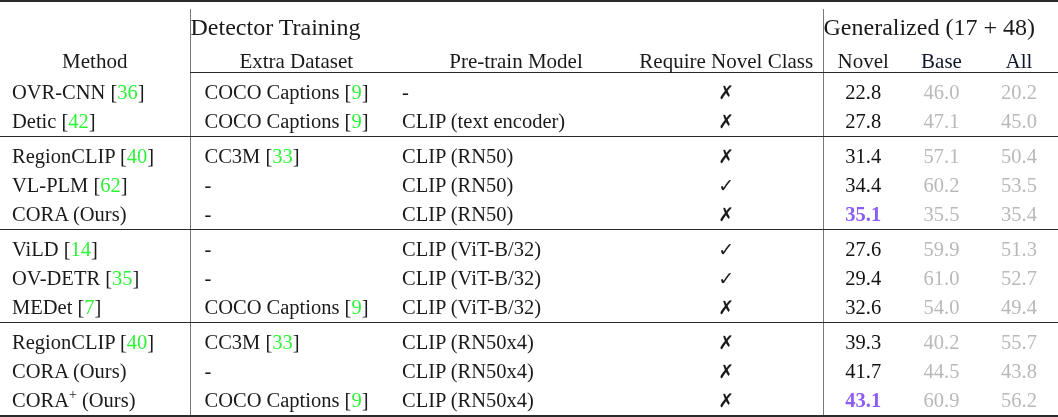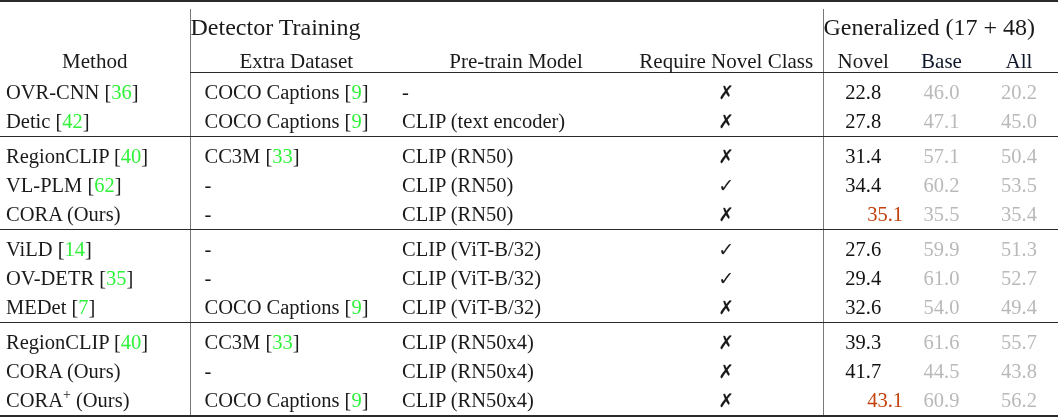--- a/index.html
+++ b/index.html
@@ -59,27 +59,27 @@
   }
   .hdr-center { text-align: center; font-size: 21px; }
   .hdr-grouptitle { text-align: left; font-size: 24px; }
   .hdr-dim { color: #0f172a; text-align: center; font-size: 21px; }
 
   
   .vsep-l { border-left: 1.4px solid #787878; }
 
   
   tr.datarow td { height: 29px; vertical-align: middle; font-size: 20.5px; }
-  tr.datarow td.pad-first { padding-left: 6px; }
+  tr.datarow td.pad-first { padding-left: 12px; }
   td.cell-left   { text-align: left; }
   td.cell-center { text-align: center; }
   td.num { text-align: center; font-size: 20.5px; }
   td.num.novel { color: #121212; }
   td.num.dim   { color: #b9b9b9; }
-  td.num.best  { font-weight: normal; color: #c2410c; text-align: right; }
+  td.num.best  { font-weight: bold; color: #8b5cf6; }
 
   .cite { color: #2ff23a; }
   .sup  { font-size: 0.68em; vertical-align: super; line-height: 0; }
 
   .mark {
     font-family: "DejaVu Sans", sans-serif;
     font-size: 19px;
     font-weight: bold;
   }
 
@@ -204,21 +204,21 @@
           <td class="num novel vsep-l">32.6</td>
           <td class="num dim">54.0</td>
           <td class="num dim">49.4</td>
         </tr>
         <tr class="datarow group-start">
           <td class="cell-left pad-first"><span>RegionCLIP</span> <span>[<span class="cite">40</span>]</span></td>
           <td class="cell-left vsep-l" style="padding-left: 14px;"><span>CC3M</span> <span>[<span class="cite">33</span>]</span></td>
           <td class="cell-left">CLIP (RN50x4)</td>
           <td class="cell-center"><span class="mark">✗</span></td>
           <td class="num novel vsep-l">39.3</td>
-          <td class="num dim">61.6</td>
+          <td class="num dim">40.2</td>
           <td class="num dim">55.7</td>
         </tr>
         <tr class="datarow">
           <td class="cell-left pad-first"><span>CORA (Ours)</span></td>
           <td class="cell-left vsep-l" style="padding-left: 14px;"><span>-</span></td>
           <td class="cell-left">CLIP (RN50x4)</td>
           <td class="cell-center"><span class="mark">✗</span></td>
           <td class="num novel vsep-l">41.7</td>
           <td class="num dim">44.5</td>
           <td class="num dim">43.8</td>

